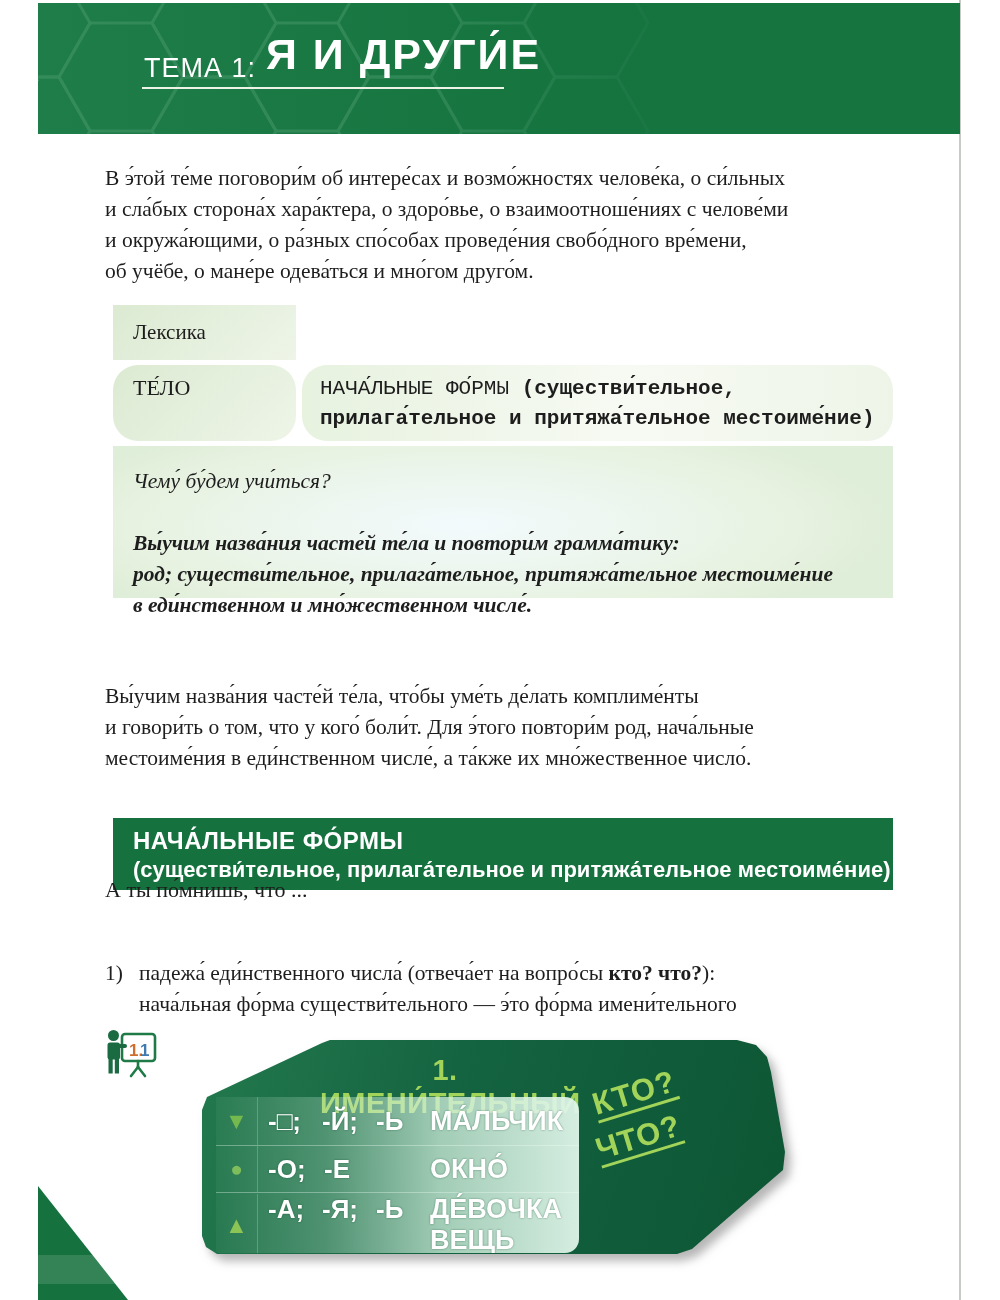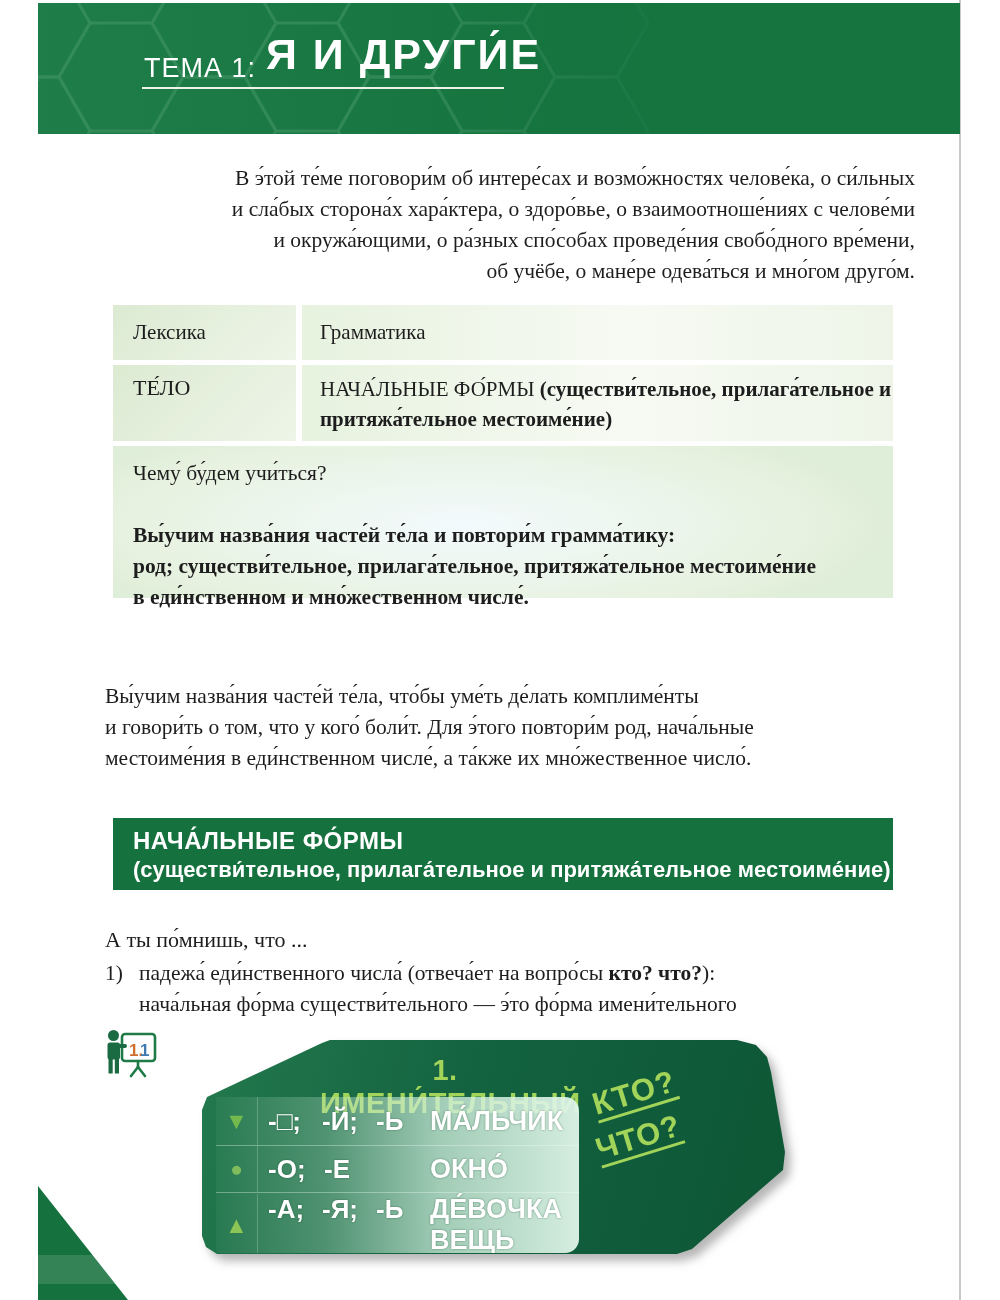--- a/index.html
+++ b/index.html
@@ -14,52 +14,52 @@
   .hex-fade{position:absolute;left:0;top:0;width:100%;height:100%;
             background:linear-gradient(90deg,rgba(22,116,63,0) 0%,rgba(22,116,63,0) 40%,#16743f 72%);}
   .tema-label{position:absolute;left:106px;top:50px;font-family:"Liberation Sans","DejaVu Sans",sans-serif;
               font-weight:normal;font-size:27px;color:#ffffff;letter-spacing:1px;}
   .tema-title{position:absolute;left:228px;top:27px;font-family:"Liberation Sans","DejaVu Sans",sans-serif;
               font-weight:bold;font-size:43px;color:#ffffff;letter-spacing:2px;}
   .tema-underline{position:absolute;left:104px;top:84px;width:362px;height:2px;background:#eef3e8;}
 
   
   .para{position:absolute;left:105px;width:810px;font-size:21.5px;line-height:31px;}
-  .intro{top:163px;text-align:right;}
+  .intro{top:163px;}
   .para2{top:681px;}
   .bold{font-weight:bold;}
 
   
   .lesson{position:absolute;left:113px;top:305px;width:780px;display:flex;flex-direction:column;gap:5px;}
   .lesson-banner{height:47px;background:#166143;display:flex;align-items:center;padding-left:20px;
                  font-family:"Liberation Sans","DejaVu Sans",sans-serif;font-weight:bold;font-size:25px;
                  color:#ffffff;letter-spacing:0.5px;box-sizing:border-box;}
   .t-row{display:flex;gap:6px;}
   .cell{box-sizing:border-box;}
   .c1{width:183px;background:linear-gradient(135deg,#dcead2 0%,#eef5e8 100%);}
   .c2{flex:1;background:linear-gradient(90deg,#e7f2df 0%,#f7faf3 55%,#eef5e8 100%);}
   .hdr-row .cell{height:55px;display:flex;align-items:center;font-size:21px;}
   .hdr-row .c1{padding-left:20px;text-align:right;}
   .hdr-row .c2{padding-left:18px;}
-  .val-row .cell{height:76px;}
+  .val-row .cell{height:76px;border-radius:25px;}
   .val-row .c1{padding:10px 0 0 20px;font-size:22px;}
-  .val-row .c2{padding:9px 0 0 18px;font-size:21px;line-height:30px;}
+  .val-row .c2{padding:9px 0 0 18px;font-size:21px;line-height:30px;font-family:Liberation Mono, monospace;}
   .goals{background:radial-gradient(ellipse 55% 75% at 45% 52%,#f3fafd 0%,#e7f2e0 78%,#dfeed8 100%);
-         padding:12px 20px 0 20px;height:152px;box-sizing:border-box;font-size:21.5px;line-height:31px;}
+         padding:20px 20px 0 20px;height:152px;box-sizing:border-box;font-size:21.5px;line-height:31px;font-style:italic;}
   .goals-q{margin-bottom:31px;}
 
   
   .section-banner{position:absolute;left:113px;top:818px;width:780px;height:72px;background:#15713e;
                   box-sizing:border-box;padding:7px 0 0 20px;color:#ffffff;
                   font-family:"Liberation Sans","DejaVu Sans",sans-serif;font-weight:bold;}
   .section-banner .l1{font-size:24px;line-height:31px;letter-spacing:0.5px;}
   .section-banner .l2{font-size:22px;line-height:28px;}
 
   
-  .remember-intro{position:absolute;left:105px;top:927px;font-size:22px;}
+  .remember-intro{position:absolute;left:105px;top:877px;font-size:22px;}
   .remember-item{position:absolute;left:105px;top:958px;display:flex;font-size:21.5px;line-height:31px;}
   .item-num{width:34px;flex:0 0 34px;}
 
   
   .ex-icon{position:absolute;left:104px;top:1028px;}
 
   
   .card-wrap{position:absolute;left:200px;top:1040px;filter:drop-shadow(6px 7px 5px rgba(110,110,110,0.5));}
   .card{position:relative;width:587px;height:215px;
         background:linear-gradient(105deg,#23794d 0%,#136240 45%,#0d5634 100%);
@@ -127,21 +127,20 @@
   <div class="para intro">
     <div>В э́той те́ме поговори́м об интере́сах и возмо́жностях челове́ка, о си́льных</div>
     <div>и сла́бых сторона́х хара́ктера, о здоро́вье, о взаимоотноше́ниях с челове́ми</div>
     <div>и окружа́ющими, о ра́зных спо́собах проведе́ния свобо́дного вре́мени,</div>
     <div>об учёбе, о мане́ре одева́ться и мно́гом друго́м.</div>
   </div>
 
   <div class="lesson">
     <div class="t-row hdr-row">
       <div class="cell c1">Лексика</div>
-      <div class="cell c2">Грамматика</div>
     </div>
     <div class="t-row val-row">
       <div class="cell c1">ТЕ́ЛО</div>
       <div class="cell c2">
         <span>НАЧА́ЛЬНЫЕ ФО́РМЫ</span><span class="bold"> (существи́тельное, прилага́тельное и притяжа́тельное местоиме́ние)</span>
       </div>
     </div>
     <div class="goals">
       <div class="goals-q">Чему́ бу́дем учи́ться?</div>
       <div class="bold">Вы́учим назва́ния часте́й те́ла и повтори́м грамма́тику:</div>

